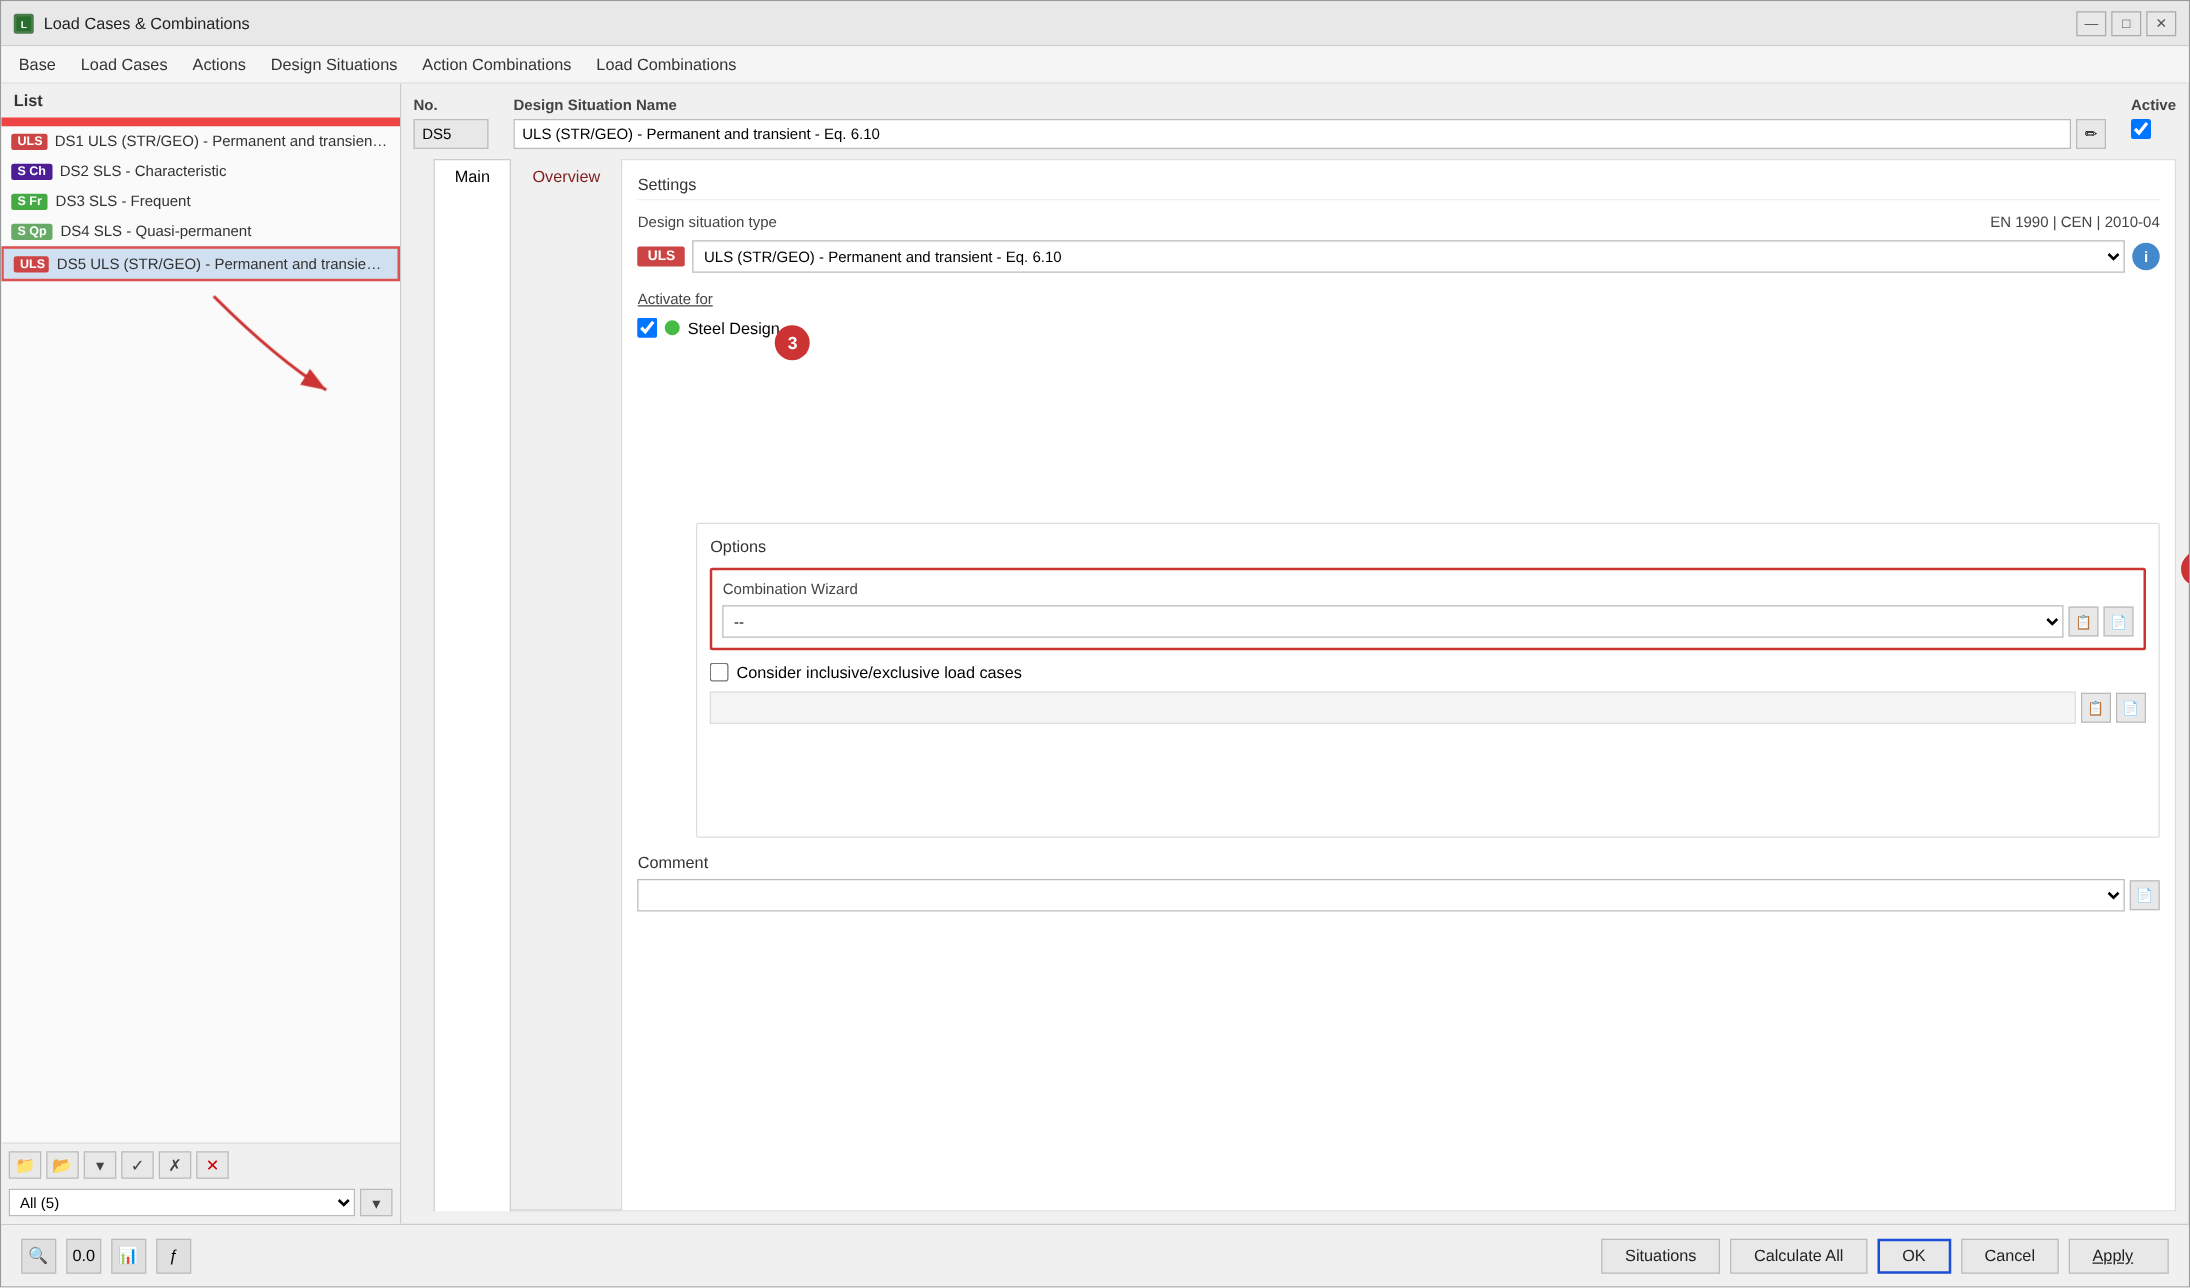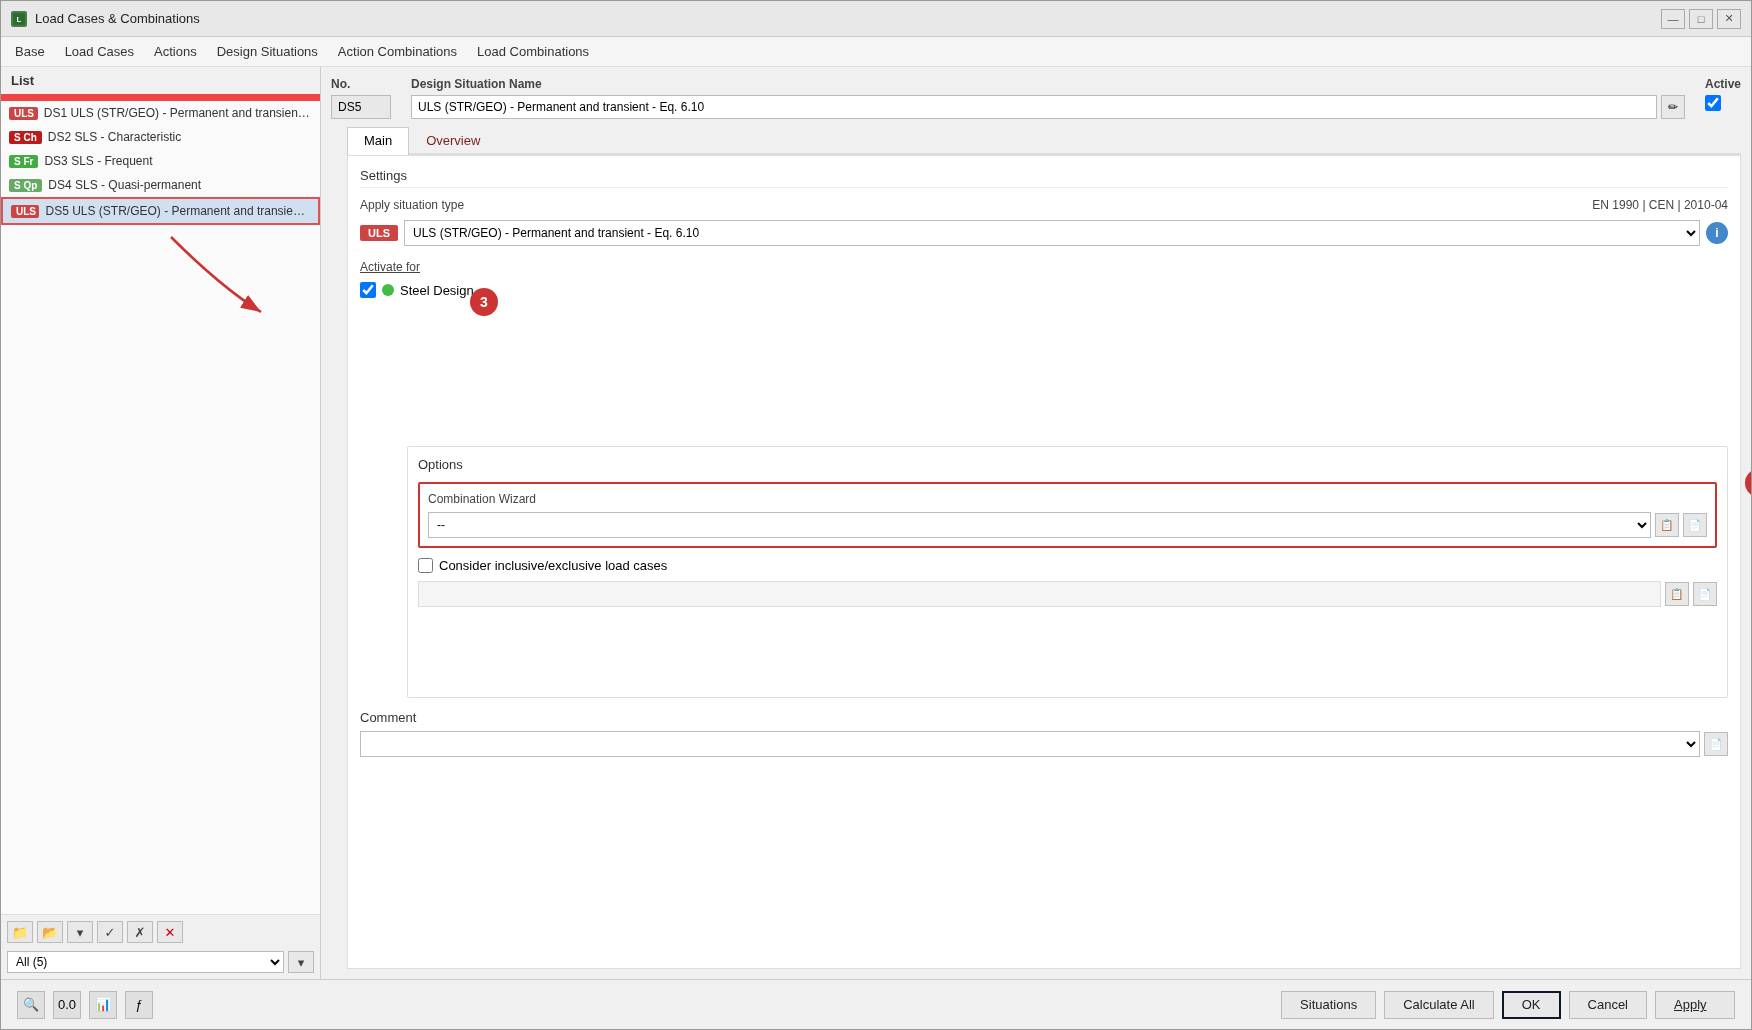--- a/index.html
+++ b/index.html
@@ -20,21 +20,21 @@
     .main-content { display: flex; flex: 1; overflow: hidden; }
     
     
     .left-panel { width: 320px; display: flex; flex-direction: column; border-right: 1px solid #ccc; background: #fafafa; }
     .list-header { padding: 6px 10px; font-weight: bold; font-size: 13px; color: #333; border-bottom: 7px solid #ef4444; background: #f0f0f0; }
     .list-items { flex: 1; overflow-y: auto; }
     .list-item { display: flex; align-items: center; padding: 5px 8px; cursor: pointer; gap: 6px; font-size: 12px; color: #333; }
     .list-item.selected { background: #d0e0f0; border: 2px solid #e05050; }
     .badge { padding: 1px 5px; border-radius: 2px; font-size: 10px; font-weight: bold; color: white; min-width: 28px; text-align: center; }
     .badge-uls { background: #cc4444; }
-    .badge-sch { background: #b91c1c; }
+    .badge-sch { background: #4c1d95; }
     .badge-sfr { background: #44aa44; }
     .badge-sqp { background: #66aa66; }
     
     .list-toolbar { border-top: 1px solid #ddd; padding: 6px; background: #f0f0f0; display: flex; align-items: center; gap: 4px; flex-wrap: wrap; }
     .toolbar-btn { width: 26px; height: 22px; background: #e8e8e8; border: 1px solid #bbb; cursor: pointer; display: flex; align-items: center; justify-content: center; font-size: 13px; color: #444; }
     .toolbar-btn.red { color: #cc0000; }
     .list-filter { display: flex; align-items: center; gap: 4px; margin-top: 4px; width: 100%; }
     .filter-select { flex: 1; height: 22px; border: 1px solid #bbb; background: white; font-size: 12px; padding: 0 4px; }
     
     
@@ -46,21 +46,21 @@
     .no-input { width: 60px; height: 24px; border: 1px solid #bbb; background: #e8e8e8; padding: 2px 6px; font-size: 12px; }
     
     .name-section { flex: 1; display: flex; flex-direction: column; gap: 4px; }
     .name-row { display: flex; align-items: center; gap: 4px; }
     .name-input { flex: 1; height: 24px; border: 1px solid #bbb; background: white; padding: 2px 6px; font-size: 12px; }
     .edit-btn { width: 24px; height: 24px; background: #e8e8e8; border: 1px solid #bbb; cursor: pointer; display: flex; align-items: center; justify-content: center; font-size: 12px; }
     
     .active-section { display: flex; flex-direction: column; gap: 4px; }
     .checkbox-row { display: flex; align-items: center; }
     
-    .tabs-area { display: flex; flex-direction: column; flex: 1; padding-left: 16px; }
+    .tabs-area { display: flex; flex-direction: row; flex: 1; padding-left: 16px; }
     .tab-bar { display: flex; border-bottom: 2px solid #ddd; }
     .tab { padding: 5px 16px; cursor: pointer; font-size: 13px; color: #7f1d1d; border: 1px solid transparent; border-bottom: none; background: transparent; }
     .tab.active { background: white; border-color: #ccc; border-bottom-color: white; color: #000; margin-bottom: -2px; }
     
     .tab-content { background: white; border: 1px solid #ddd; padding: 12px; flex: 1; }
     
     .section-title { font-size: 13px; color: #333; margin-bottom: 10px; font-weight: normal; }
     
     .settings-section { margin-bottom: 16px; }
     .settings-section .section-title { border-bottom: 1px solid #eee; padding-bottom: 4px; margin-bottom: 10px; }
@@ -99,21 +99,21 @@
     
     
     .bubble { width: 28px; height: 28px; background: #cc3333; border-radius: 50%; color: white; font-weight: bold; font-size: 14px; display: flex; align-items: center; justify-content: center; position: absolute; }
     
     
     .bottom-bar { border-top: 1px solid #ccc; background: #f0f0f0; padding: 8px 16px; display: flex; align-items: center; justify-content: space-between; height: 50px; }
     .bottom-left { display: flex; gap: 8px; }
     .bottom-tools { width: 28px; height: 28px; background: #e0e0e0; border: 1px solid #bbb; cursor: pointer; display: flex; align-items: center; justify-content: center; font-size: 13px; }
     .bottom-right { display: flex; gap: 8px; }
     .action-btn { height: 28px; padding: 0 18px; background: #e8e8e8; border: 1px solid #bbb; cursor: pointer; font-size: 13px; color: #222; display: flex; align-items: center; }
-    .action-btn.primary { border: 2px solid #0f172a; }
+    .action-btn.primary { border: 2px solid #1d4ed8; }
     .action-btn.apply-btn { min-width: 80px; text-decoration: underline; }
     
     .arrow-svg { position: absolute; top: 0; left: 0; pointer-events: none; z-index: 10; }
   </style>
 </head>
 <body>
 
 <div class="window">
 
   <div class="title-bar">
@@ -216,21 +216,21 @@
           <div class="tab active">Main</div>
           <div class="tab">Overview</div>
         </div>
 
         <div class="tab-content">
 
           <div class="settings-section">
             <div class="section-title">Settings</div>
 
             <div class="field-row">
-              <span class="field-label">Apply situation type</span>
+              <span class="field-label">Design situation type</span>
               <span class="field-value">EN 1990 | CEN | 2010-04</span>
             </div>
 
             <div class="dropdown-row">
               <span class="type-badge">ULS</span>
               <select class="type-select">
                 <option>ULS (STR/GEO) - Permanent and transient - Eq. 6.10</option>
               </select>
               <button class="info-btn">i</button>
             </div>

